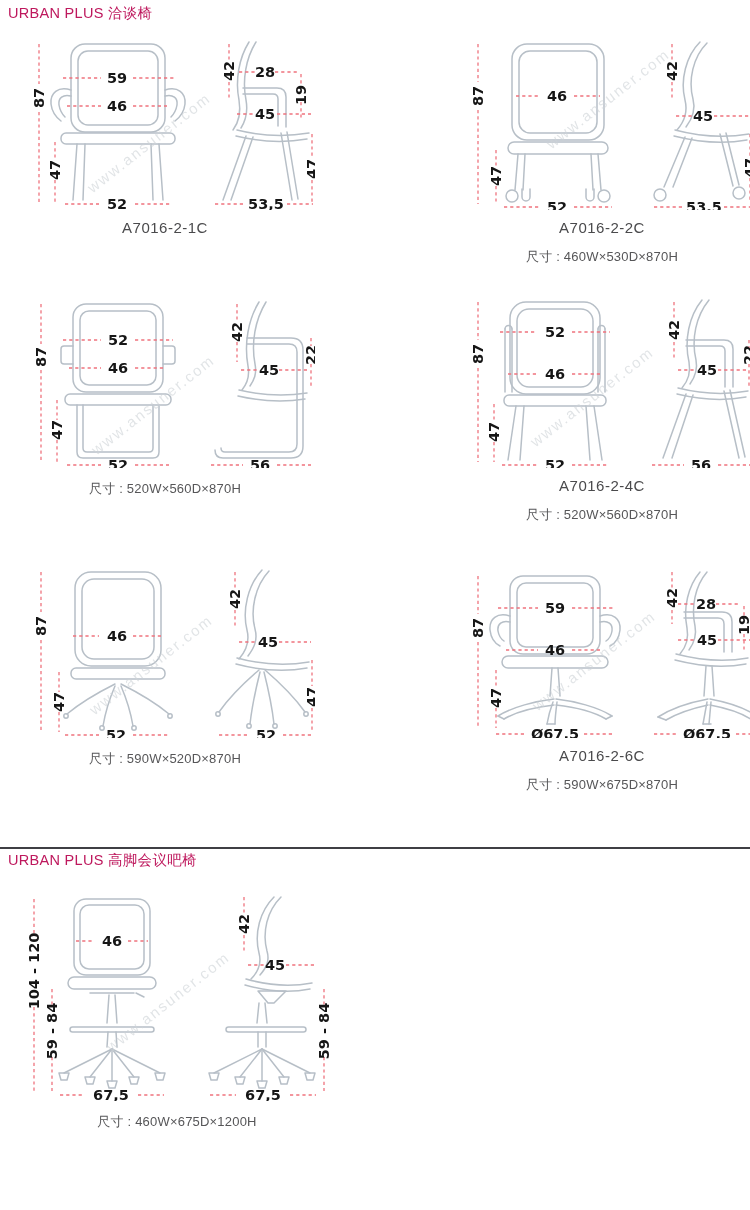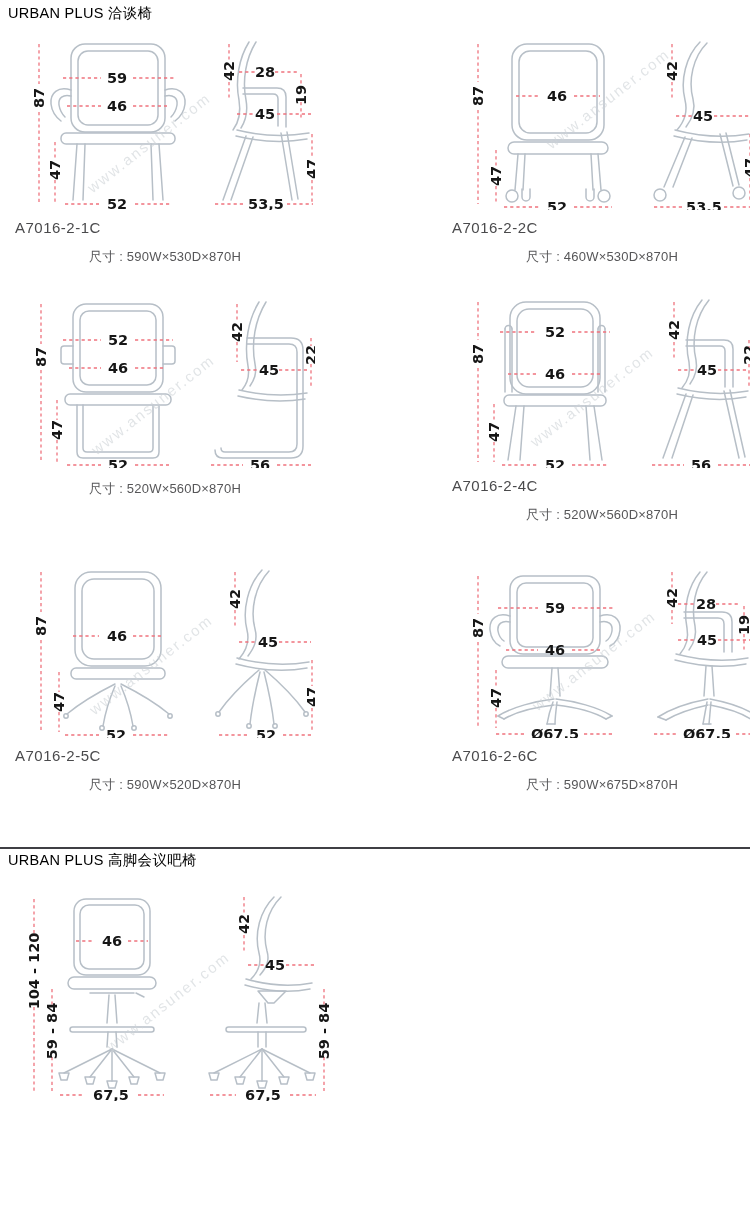--- a/index.html
+++ b/index.html
@@ -1,22 +1,22 @@
 <!DOCTYPE html>
 <html><head>
 <meta charset="utf-8">
 <style>
   html,body{margin:0;padding:0;background:#ffffff;}
   body{width:750px;height:1210px;position:relative;font-family:"Liberation Sans",sans-serif;overflow:hidden;}
-  .stitle{position:absolute;left:8px;font-size:14.5px;color:#000000;letter-spacing:.3px;white-space:nowrap;}
+  .stitle{position:absolute;left:8px;font-size:14.5px;color:#be185d;letter-spacing:.3px;white-space:nowrap;}
   .divider{position:absolute;left:0;width:750px;height:2px;background:#3f3f44;}
   .card{position:absolute;width:300px;}
   .card.wide{width:330px;}
   .card svg{display:block;}
-  .model{font-size:15px;color:#4a4a4c;margin-top:9px;letter-spacing:.5px;}
+  .model{text-align:center;font-size:15px;color:#4a4a4c;margin-top:9px;letter-spacing:.5px;}
   .sizeline{text-align:center;font-size:13px;color:#565658;margin-top:12px;letter-spacing:.2px;}
   .wm{position:absolute;transform:rotate(-38deg);color:#ced3d7;opacity:.6;font-size:15px;letter-spacing:2px;white-space:nowrap;pointer-events:none;z-index:0;}
   .art{fill:none;stroke:#b7bfc7;stroke-width:1.5;stroke-linecap:round;stroke-linejoin:round;}
   .dl{fill:none;stroke:#ef737e;stroke-width:1.3;stroke-dasharray:3.2 3;}
   .dt{font-family:"DejaVu Sans",sans-serif;font-weight:bold;font-size:14.5px;fill:#161616;text-anchor:middle;}
 </style>
 </head>
 <body>
 
 <div class="stitle" style="top:4px">URBAN PLUS 洽谈椅</div>
@@ -70,21 +70,20 @@
       <text class="dt" x="102" y="171">52</text>
       <text class="dt" x="214" y="33" dy="5" transform="rotate(-90 214 33)">42</text>
       <text class="dt" x="250" y="39">28</text>
       <text class="dt" x="250" y="81">45</text>
       <text class="dt" x="286" y="57" dy="5" transform="rotate(-90 286 57)">19</text>
       <text class="dt" x="297" y="131" dy="5" transform="rotate(-90 297 131)">47</text>
       <text class="dt" x="251" y="171">53,5</text>
     </g>
   </svg>
   <div class="model">A7016-2-1C</div>
-  <div class="sizeline">尺寸 : 590W×530D×870H</div>
 </div>
 
 <div class="card" style="left:452px;top:38px">
   <span class="wm" style="left:80px;top:52px">www.ansuner.com</span>
   <svg width="300" height="172" viewBox="0 0 300 172">
     <g class="art">
       <rect x="60" y="6" width="92" height="96" rx="15"></rect>
         <rect x="67" y="13" width="78" height="82" rx="11"></rect>
       <rect x="56" y="104" width="100" height="12" rx="6"></rect>
       <path d="M66,116 l-3,36"></path>
@@ -280,21 +279,20 @@
       <text class="dt" x="102" y="75">46</text>
       <text class="dt" x="26" y="60" dy="5" transform="rotate(-90 26 60)">87</text>
       <text class="dt" x="44" y="136" dy="5" transform="rotate(-90 44 136)">47</text>
       <text class="dt" x="101" y="174">52</text>
       <text class="dt" x="220" y="33" dy="5" transform="rotate(-90 220 33)">42</text>
       <text class="dt" x="253" y="81">45</text>
       <text class="dt" x="297" y="131" dy="5" transform="rotate(-90 297 131)">47</text>
       <text class="dt" x="251" y="174">52</text>
     </g>
   </svg>
-  <div class="model">A7016-2-5C</div>
   <div class="sizeline">尺寸 : 590W×520D×870H</div>
 </div>
 
 <div class="card" style="left:452px;top:566px">
   <span class="wm" style="left:66px;top:86px">www.ansuner.com</span>
   <svg width="300" height="172" viewBox="0 0 300 172">
     <g class="art">
       <rect x="58" y="10" width="90" height="78" rx="13"></rect>
         <rect x="65" y="17" width="76" height="64" rx="9"></rect>
       <path d="M58,50 c-13,-4 -21,3 -20,14 c1,9 6,14 10,16"></path>
@@ -426,13 +424,14 @@
       <text class="dt" x="100" y="53">46</text>
       <text class="dt" x="22" y="78" dy="5" transform="rotate(-90 22 78)">104 - 120</text>
       <text class="dt" x="40" y="138" dy="5" transform="rotate(-90 40 138)">59 - 84</text>
       <text class="dt" x="99" y="207">67,5</text>
       <text class="dt" x="232" y="31" dy="5" transform="rotate(-90 232 31)">42</text>
       <text class="dt" x="263" y="77">45</text>
       <text class="dt" x="312" y="138" dy="5" transform="rotate(-90 312 138)">59 - 84</text>
       <text class="dt" x="251" y="207">67,5</text>
     </g>
   </svg>
+  <div class="sizeline">尺寸 : 460W×675D×1200H</div>
 </div>
 
 </body></html>

